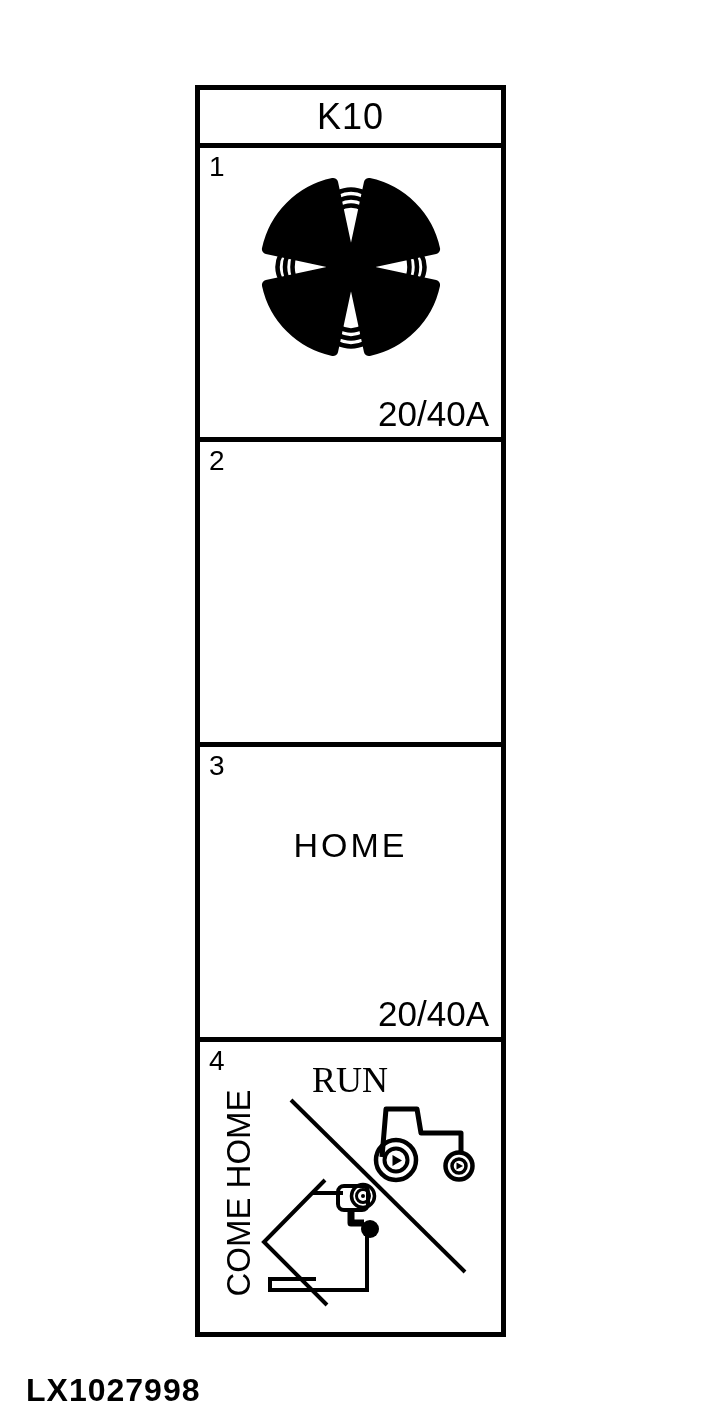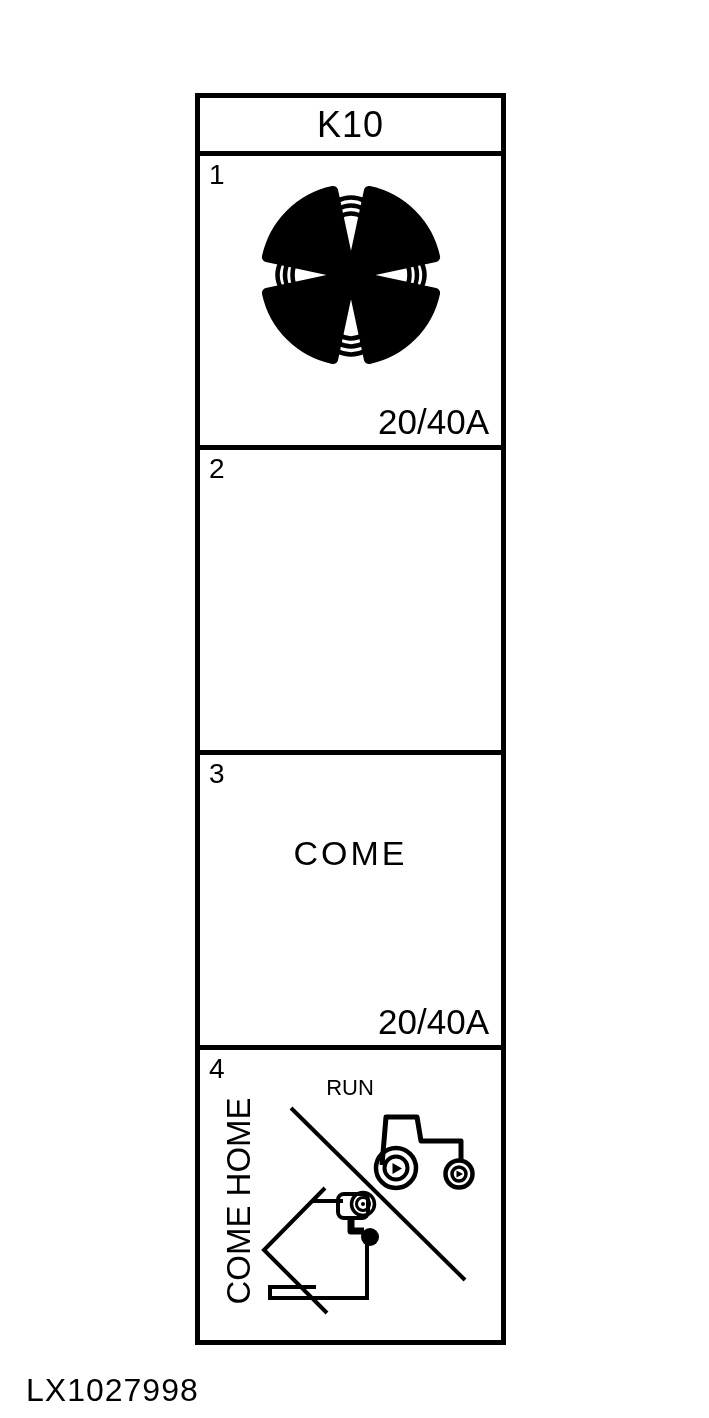--- a/index.html
+++ b/index.html
@@ -19,21 +19,20 @@
   .relay-card {
     position: absolute;
     left: 195px;
     top: 85px;
     width: 301px;
     height: 1242px;
     border: 5px solid #000;
     display: flex;
     flex-direction: column;
     background: #fff;
-    margin-top: 8px;
   }
   .relay-header {
     height: 53px;
     border-bottom: 5px solid #000;
     display: flex;
     align-items: center;
     justify-content: center;
     font-size: 36px;
     letter-spacing: 1px;
   }
@@ -71,37 +70,38 @@
     text-align: center;
     font-size: 34px;
     line-height: 60px;
     letter-spacing: 3px;
   }
   .run-label {
     position: absolute;
     left: 150px;
     top: 38px;
     transform: translate(-50%, -50%);
-    font-size: 22px;
+    font-size: 36px;
     white-space: nowrap;
+    font-family: Liberation Serif, serif;
   }
   .come-home-label {
     position: absolute;
     left: 39px;
     top: 151px;
     transform: translate(-50%, -50%) rotate(-90deg);
     font-size: 33px;
     white-space: nowrap;
   }
   .figure-id {
     position: absolute;
     left: 26px;
     top: 1372px;
     font-size: 32px;
-    font-weight: normal;
+    font-weight: bold;
     letter-spacing: 1px;
   }
 </style>
 </head>
 <body>
 
 <div class="page">
 
   <div class="relay-card">
 
@@ -137,21 +137,21 @@
       <span class="rating">20/40A</span>
     </div>
 
     <div class="slot slot-2">
       <span class="slot-number">2</span>
     </div>
 
     <div class="slot slot-3">
       <span class="slot-number">3</span>
       <div class="power-outlet">
-        <div>COME</div>
+        <div>HOME</div>
       </div>
       <span class="rating">20/40A</span>
     </div>
 
     <div class="slot slot-4">
       <span class="slot-number">4</span>
       <svg class="slot-svg" viewBox="0 0 301 290">
 
         <line x1="91" y1="58" x2="265" y2="230" stroke="#000" stroke-width="4"></line>
 

